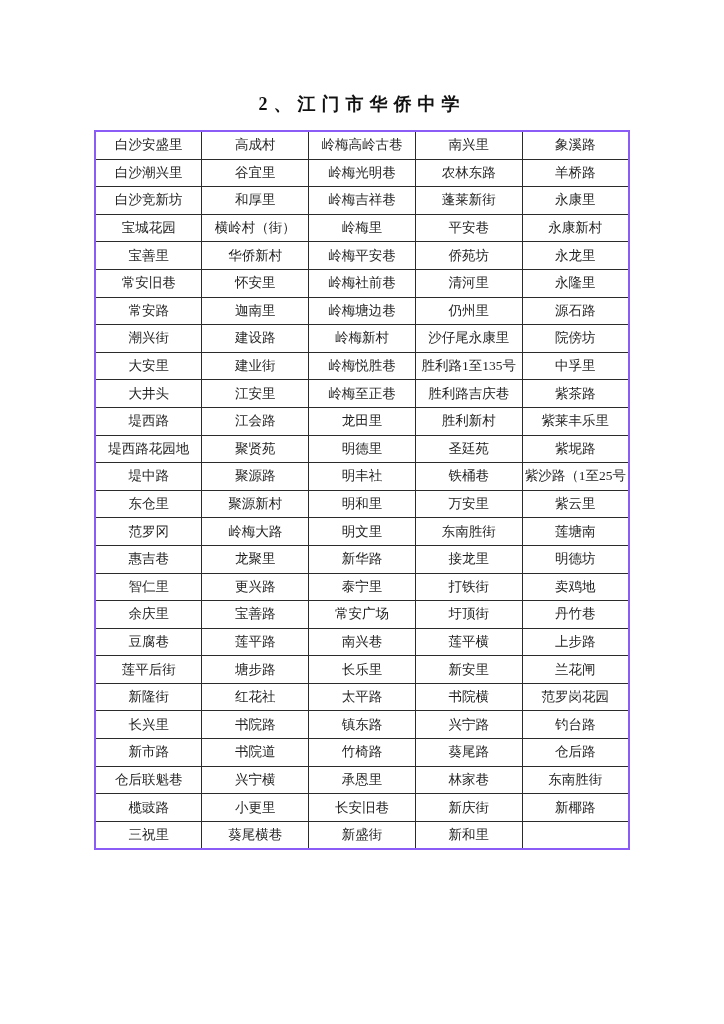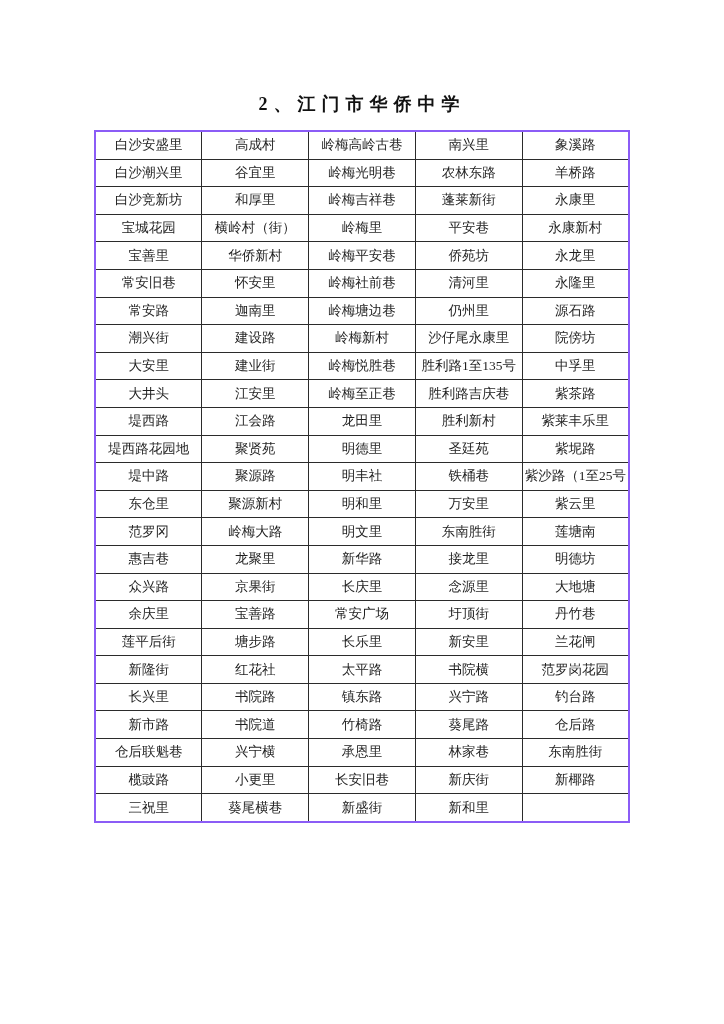--- a/index.html
+++ b/index.html
@@ -168,34 +168,41 @@
           <td>莲塘南</td>
         </tr>
         <tr>
           <td>惠吉巷</td>
           <td>龙聚里</td>
           <td>新华路</td>
           <td>接龙里</td>
           <td>明德坊</td>
         </tr>
         <tr>
-          <td>众兴路</td>
-          <td>京果街</td>
-          <td>长庆里</td>
-          <td>念源里</td>
-          <td>大地塘</td>
+          <td>智仁里</td>
+          <td>更兴路</td>
+          <td>泰宁里</td>
+          <td>打铁街</td>
+          <td>卖鸡地</td>
         </tr>
         <tr>
           <td>余庆里</td>
           <td>宝善路</td>
           <td>常安广场</td>
           <td>圩顶街</td>
           <td>丹竹巷</td>
         </tr>
         <tr>
+          <td>豆腐巷</td>
+          <td>莲平路</td>
+          <td>南兴巷</td>
+          <td>莲平横</td>
+          <td>上步路</td>
+        </tr>
+        <tr>
           <td>莲平后街</td>
           <td>塘步路</td>
           <td>长乐里</td>
           <td>新安里</td>
           <td>兰花闸</td>
         </tr>
         <tr>
           <td>新隆街</td>
           <td>红花社</td>
           <td>太平路</td>

